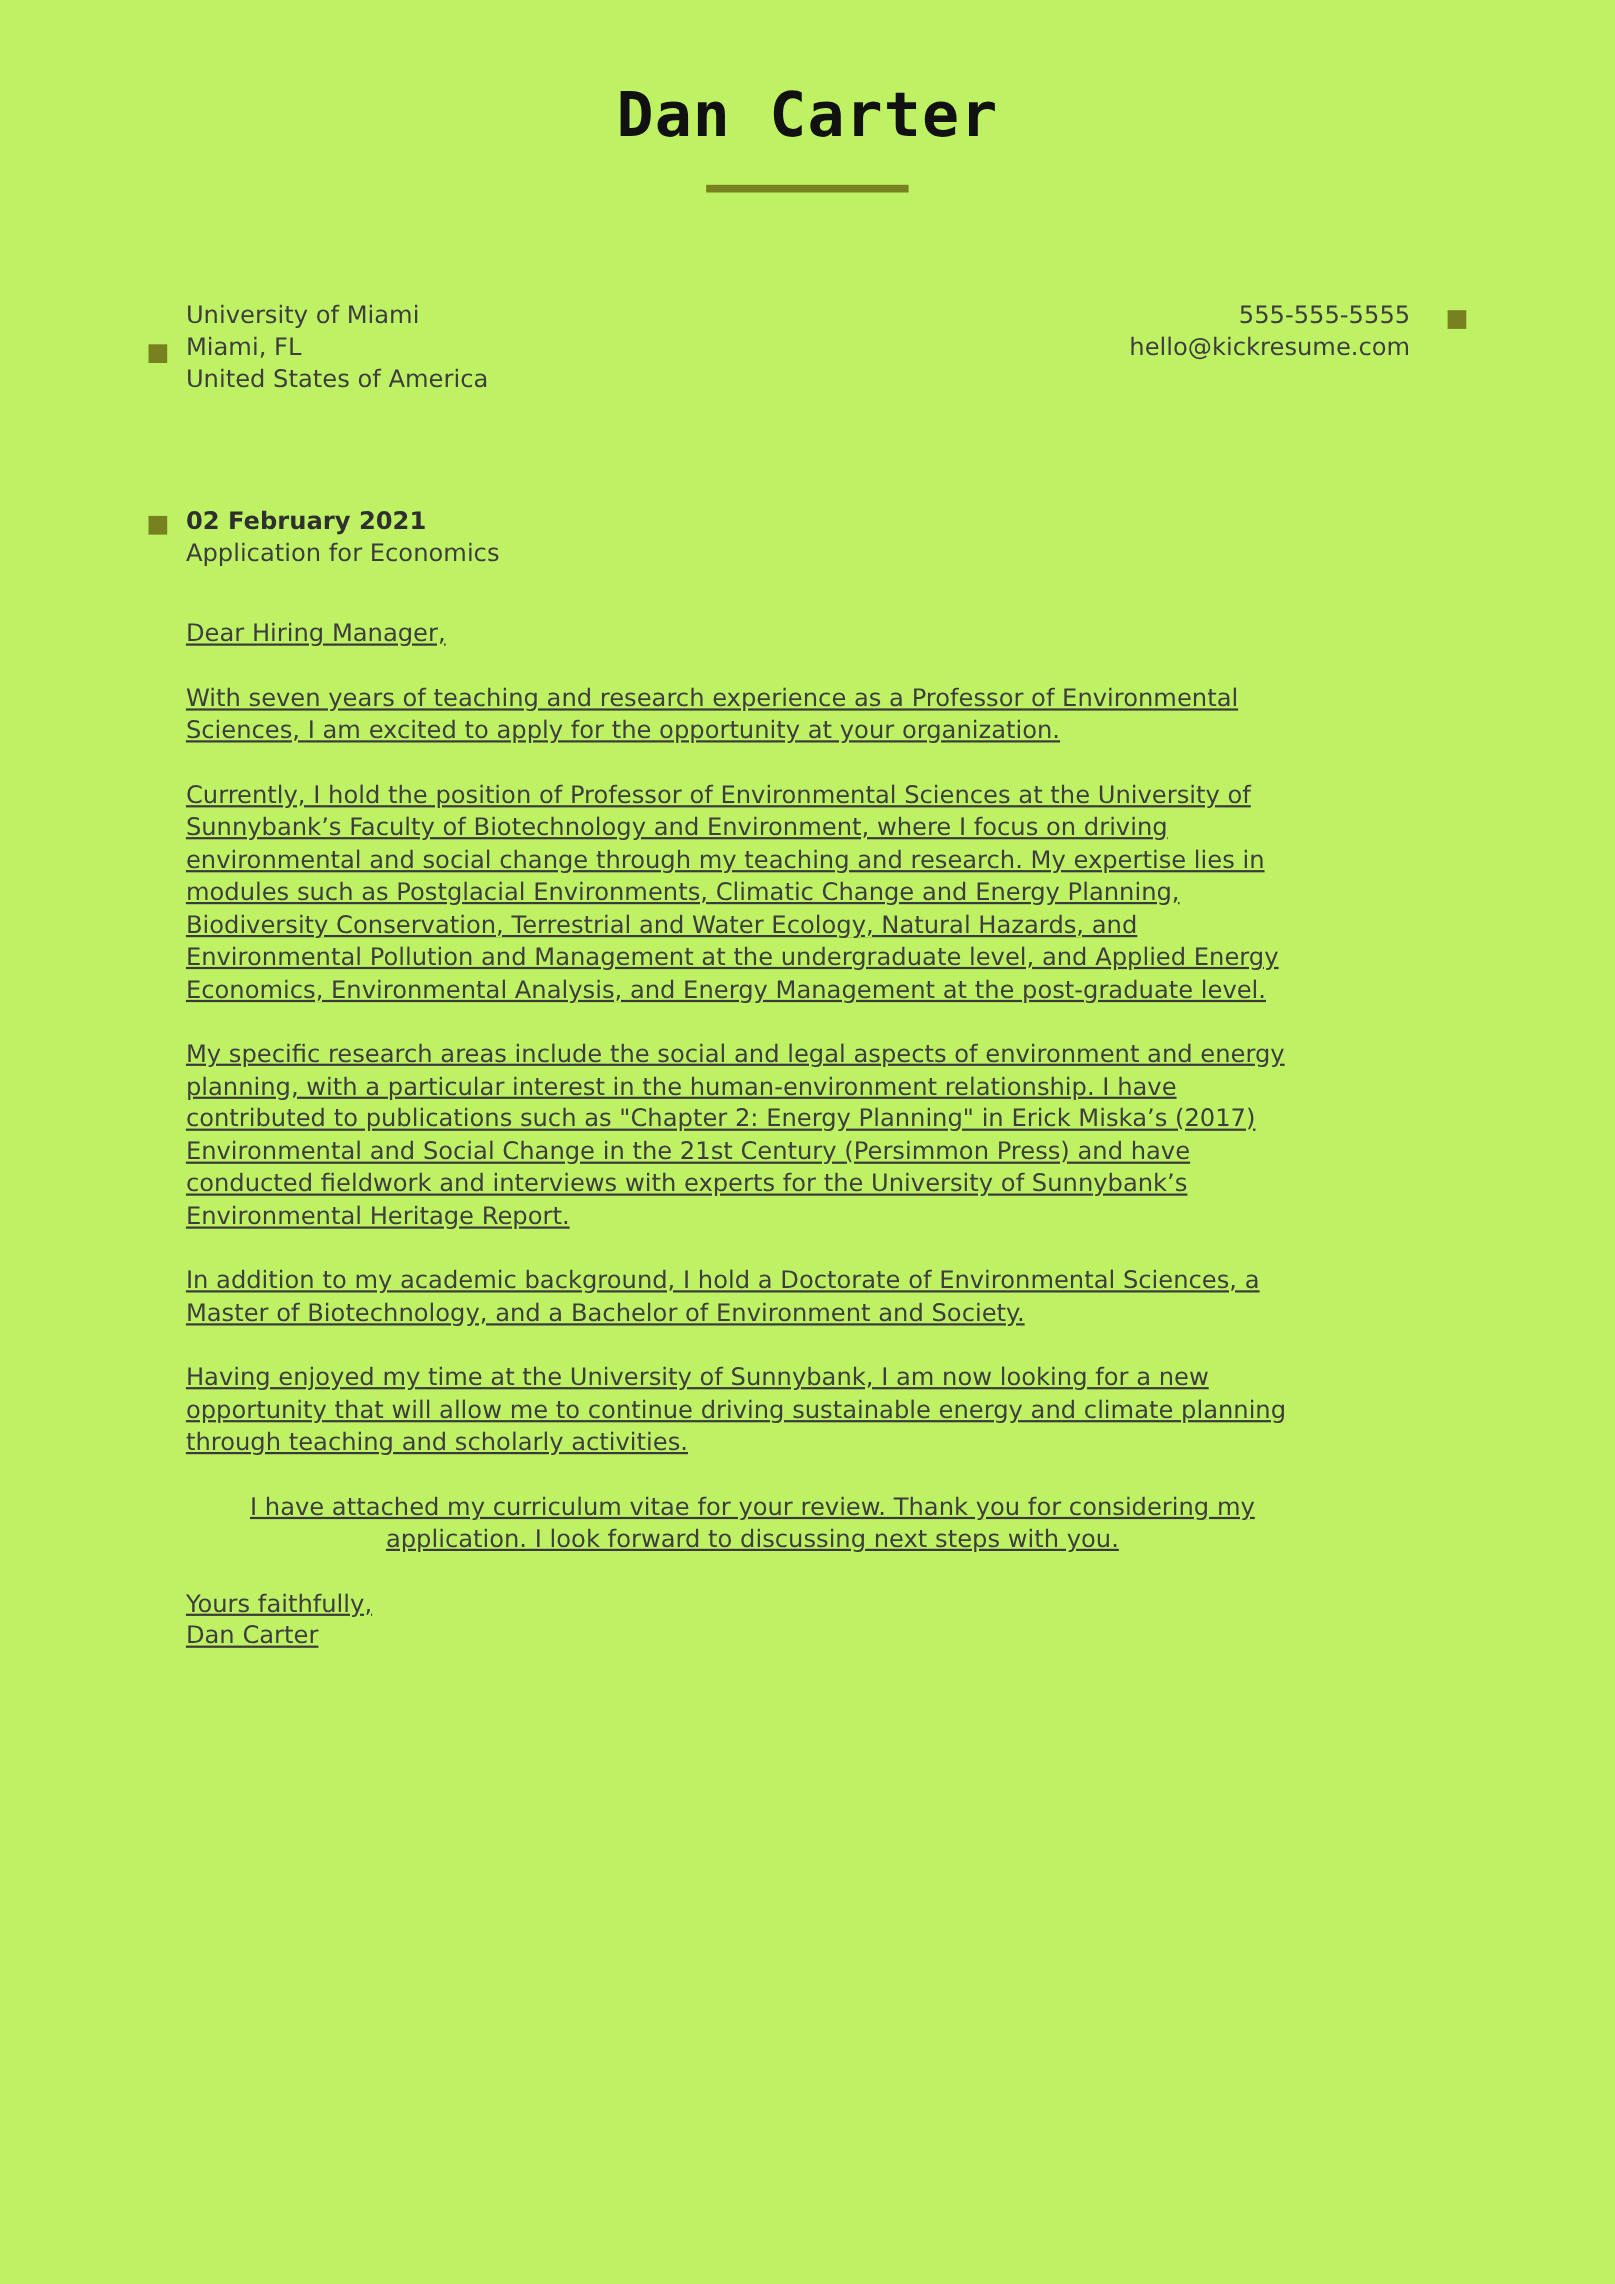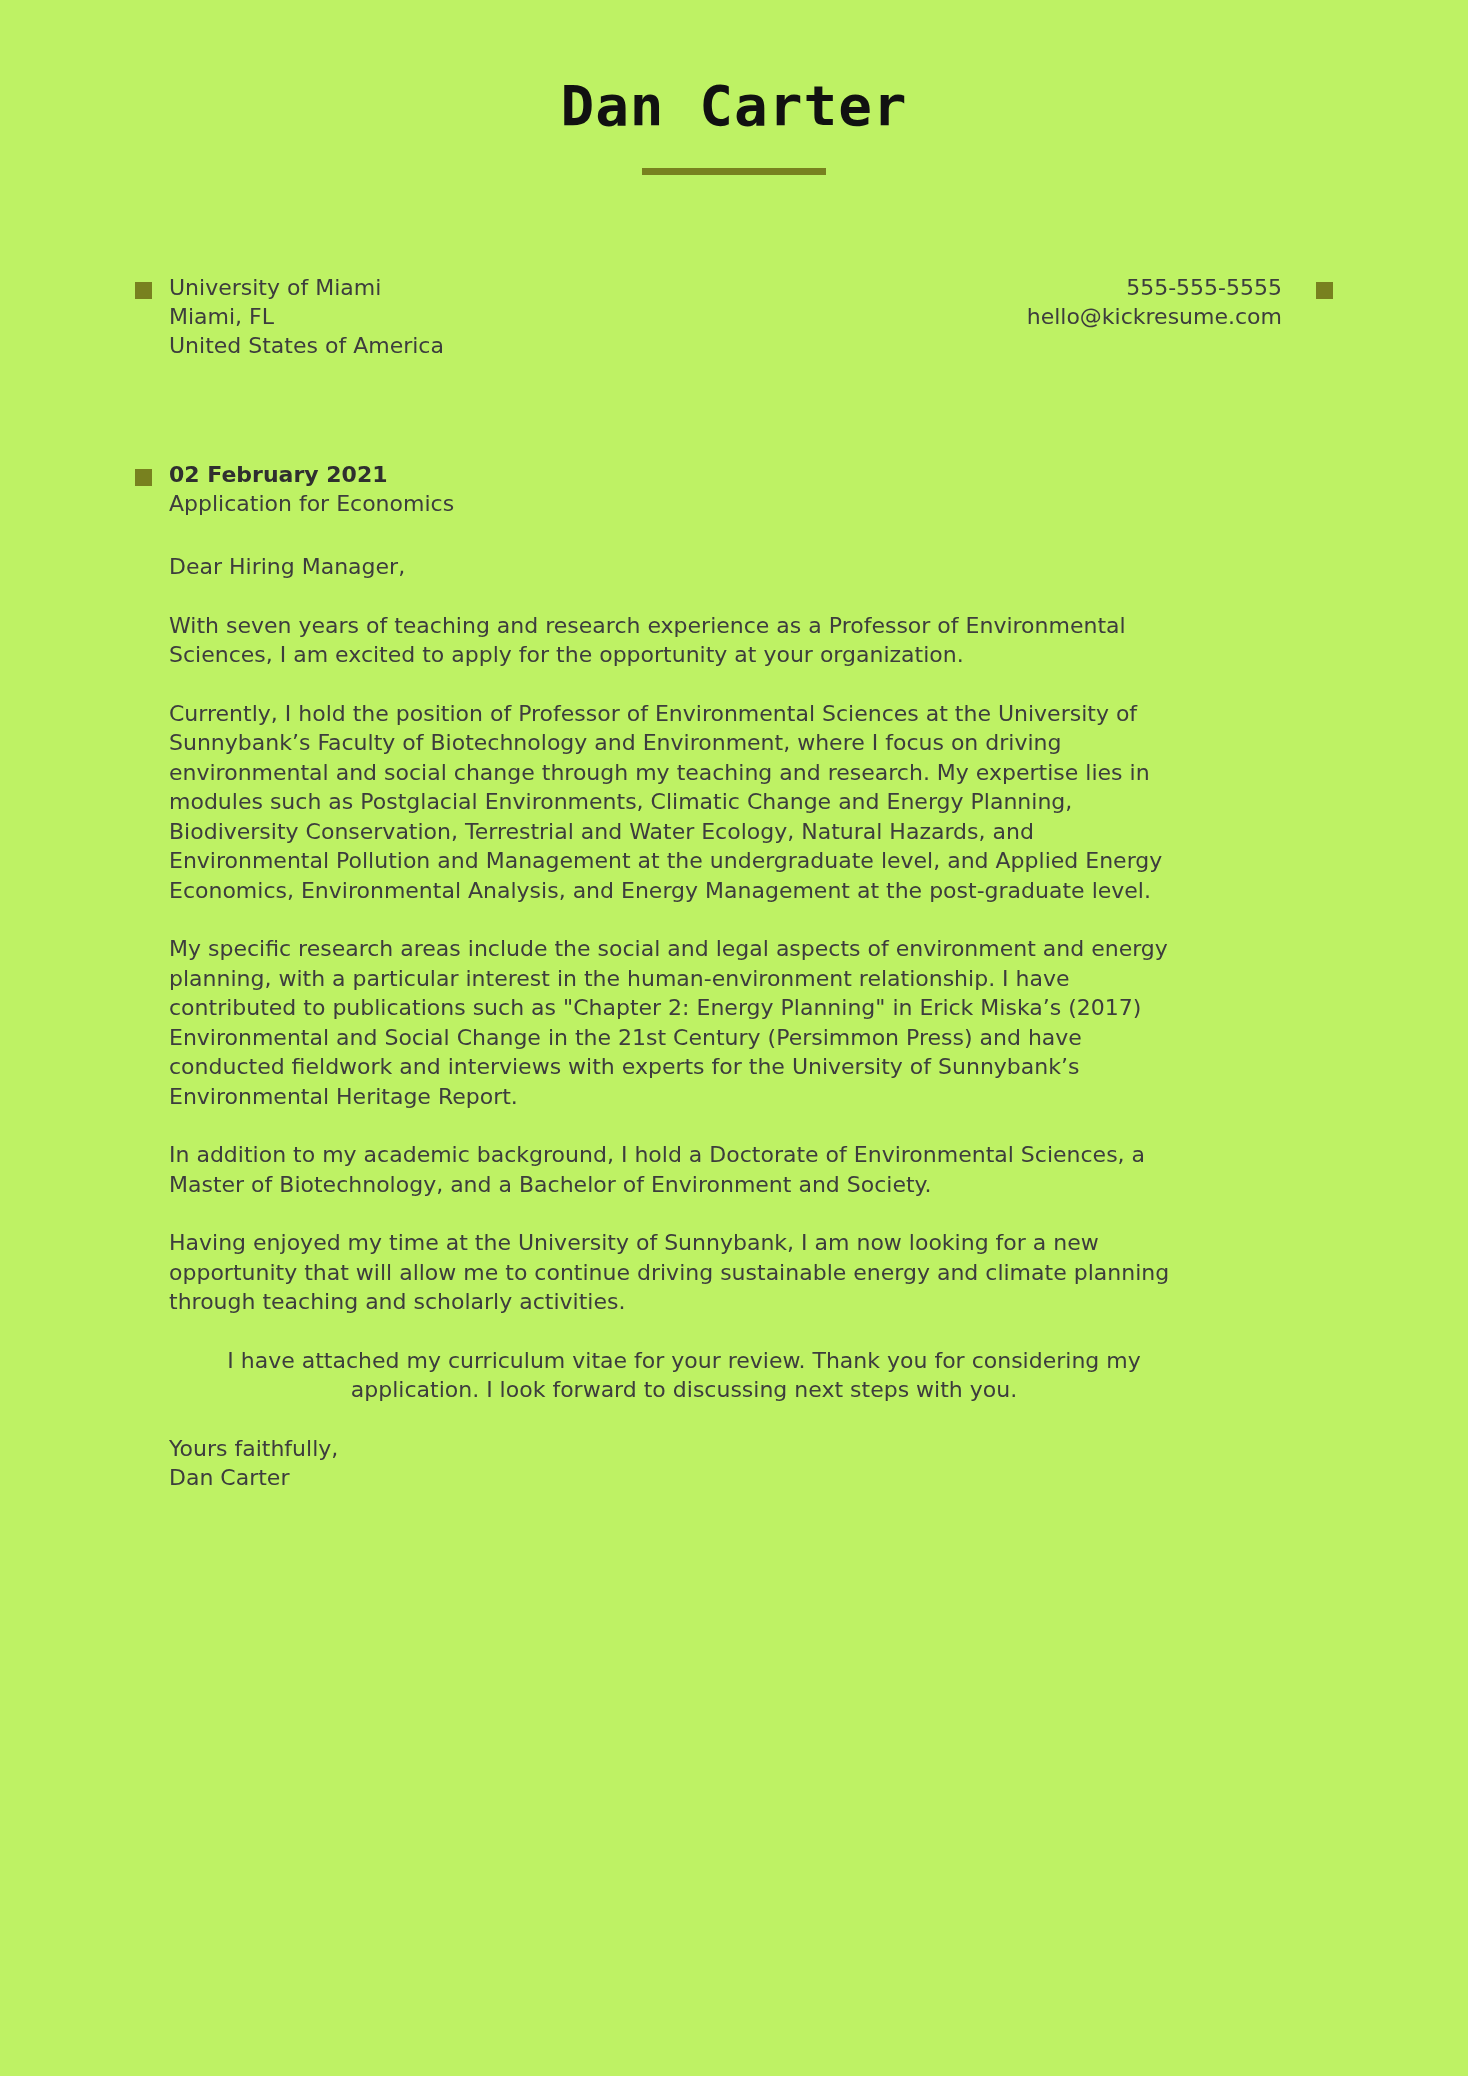--- a/index.html
+++ b/index.html
@@ -50,21 +50,21 @@
   .contact-band {
     display: flex;
     justify-content: space-between;
     align-items: flex-start;
     margin-top: 98px;
     padding: 0 135px 0 135px;
     box-sizing: border-box;
   }
   .contact-left {
     display: flex;
-    align-items: flex-start;
+    align-items: center;
     gap: 17px;
   }
   .contact-right {
     display: flex;
     align-items: flex-start;
     gap: 34px;
   }
   .sq {
     width: 17px;
     height: 17px;
@@ -98,21 +98,22 @@
     line-height: 29px;
     color: #3d3d3d;
   }
   .meta-date {
     font-weight: bold;
     color: #2f2f2f;
   }
 
   .body-text {
     margin-left: 34px;
-    margin-top: 34px;
+    margin-top: 44px;
+    text-decoration: underline;
   }
   .body-text p {
     font-size: 22px;
     line-height: 29.5px;
     color: #3d3d3d;
     margin: 0 0 29px 0;
     max-width: 1030px;
   }
   .body-text p.tight {
     margin-bottom: 0;

